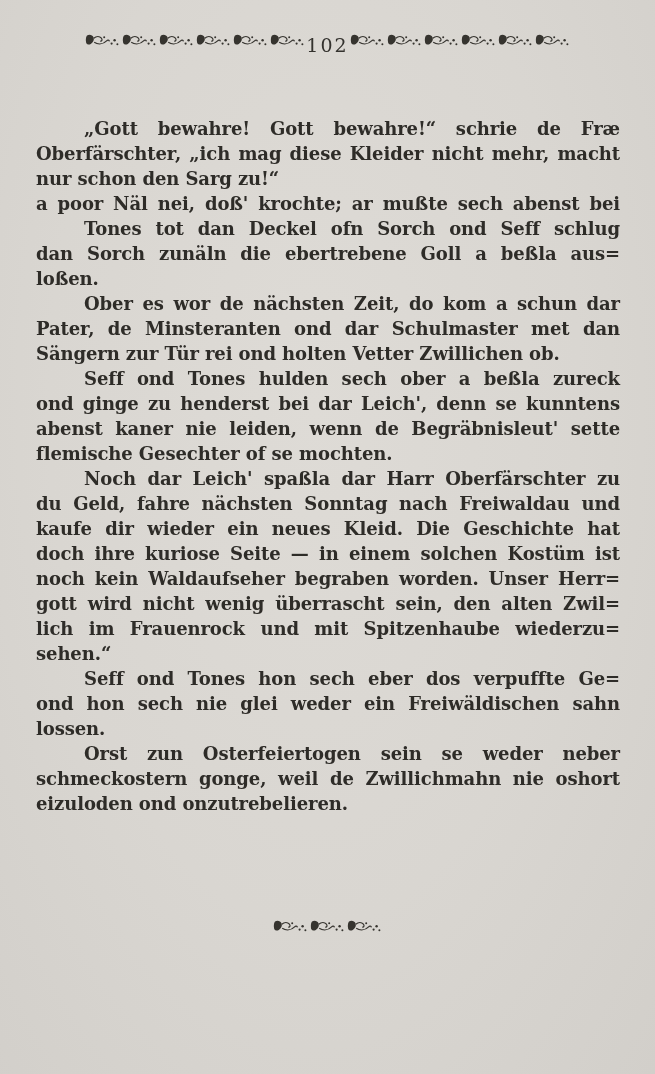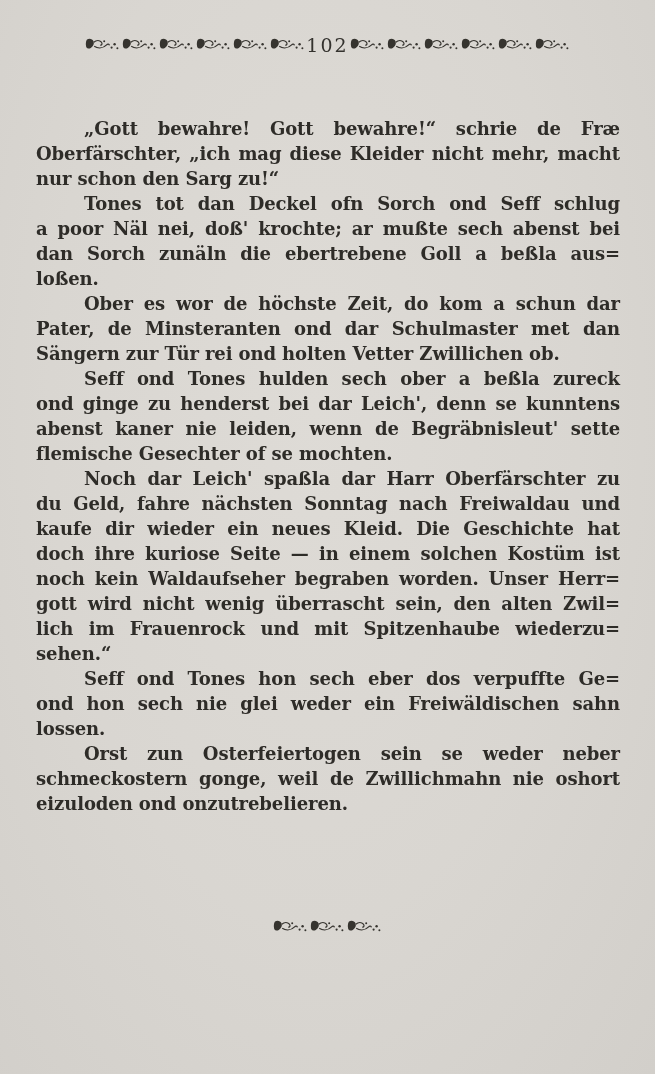--- a/index.html
+++ b/index.html
@@ -10,21 +10,20 @@
     background: radial-gradient(ellipse at 48% 38%, #dedbd6 0%, #d9d6d1 55%, #d2cfca 100%);
     overflow: hidden;
     font-family: "DejaVu Serif", "Liberation Serif", serif;
   }
   .header {
     position: absolute;
     top: 34px; left: 0; right: 0;
     height: 22px;
     display: flex;
     justify-content: center;
-    align-items: center;
   }
   .pagenum {
     font-size: 19px;
     color: #34322e;
     letter-spacing: 2px;
     line-height: 22px;
   }
   .orn { display: block; }
   .body {
     position: absolute;
@@ -92,27 +91,27 @@
     </svg>
   </div>
 
   <div class="body">
       <div class="para">
         <div class="line first">„Gott bewahre! Gott bewahre!“ schrie de Fræ</div>
         <div class="line">Oberfärschter, „ich mag diese Kleider nicht mehr, macht</div>
         <div class="line plast">nur schon den Sarg zu!“</div>
       </div>
       <div class="para">
+        <div class="line">a poor Näl nei, doß' krochte; ar mußte sech abenst bei</div>
         <div class="line first">Tones tot dan Deckel ofn Sorch ond Seff schlug</div>
-        <div class="line">a poor Näl nei, doß' krochte; ar mußte sech abenst bei</div>
         <div class="line">dan Sorch zunäln die ebertrebene Goll a beßla aus=</div>
         <div class="line plast">loßen.</div>
       </div>
       <div class="para">
-        <div class="line first">Ober es wor de höchste Zeit, do kom a schun dar</div>
+        <div class="line first">Ober es wor de nächsten Zeit, do kom a schun dar</div>
         <div class="line">Pater, de Minsteranten ond dar Schulmaster met dan</div>
         <div class="line plast">Sängern zur Tür rei ond holten Vetter Zwillichen ob.</div>
       </div>
       <div class="para">
         <div class="line first">Seff ond Tones hulden sech ober a beßla zureck</div>
         <div class="line">ond ginge zu henderst bei dar Leich', denn se kunntens</div>
         <div class="line">abenst kaner nie leiden, wenn de Begräbnisleut' sette</div>
         <div class="line plast">flemische Gesechter of se mochten.</div>
       </div>
       <div class="para">

